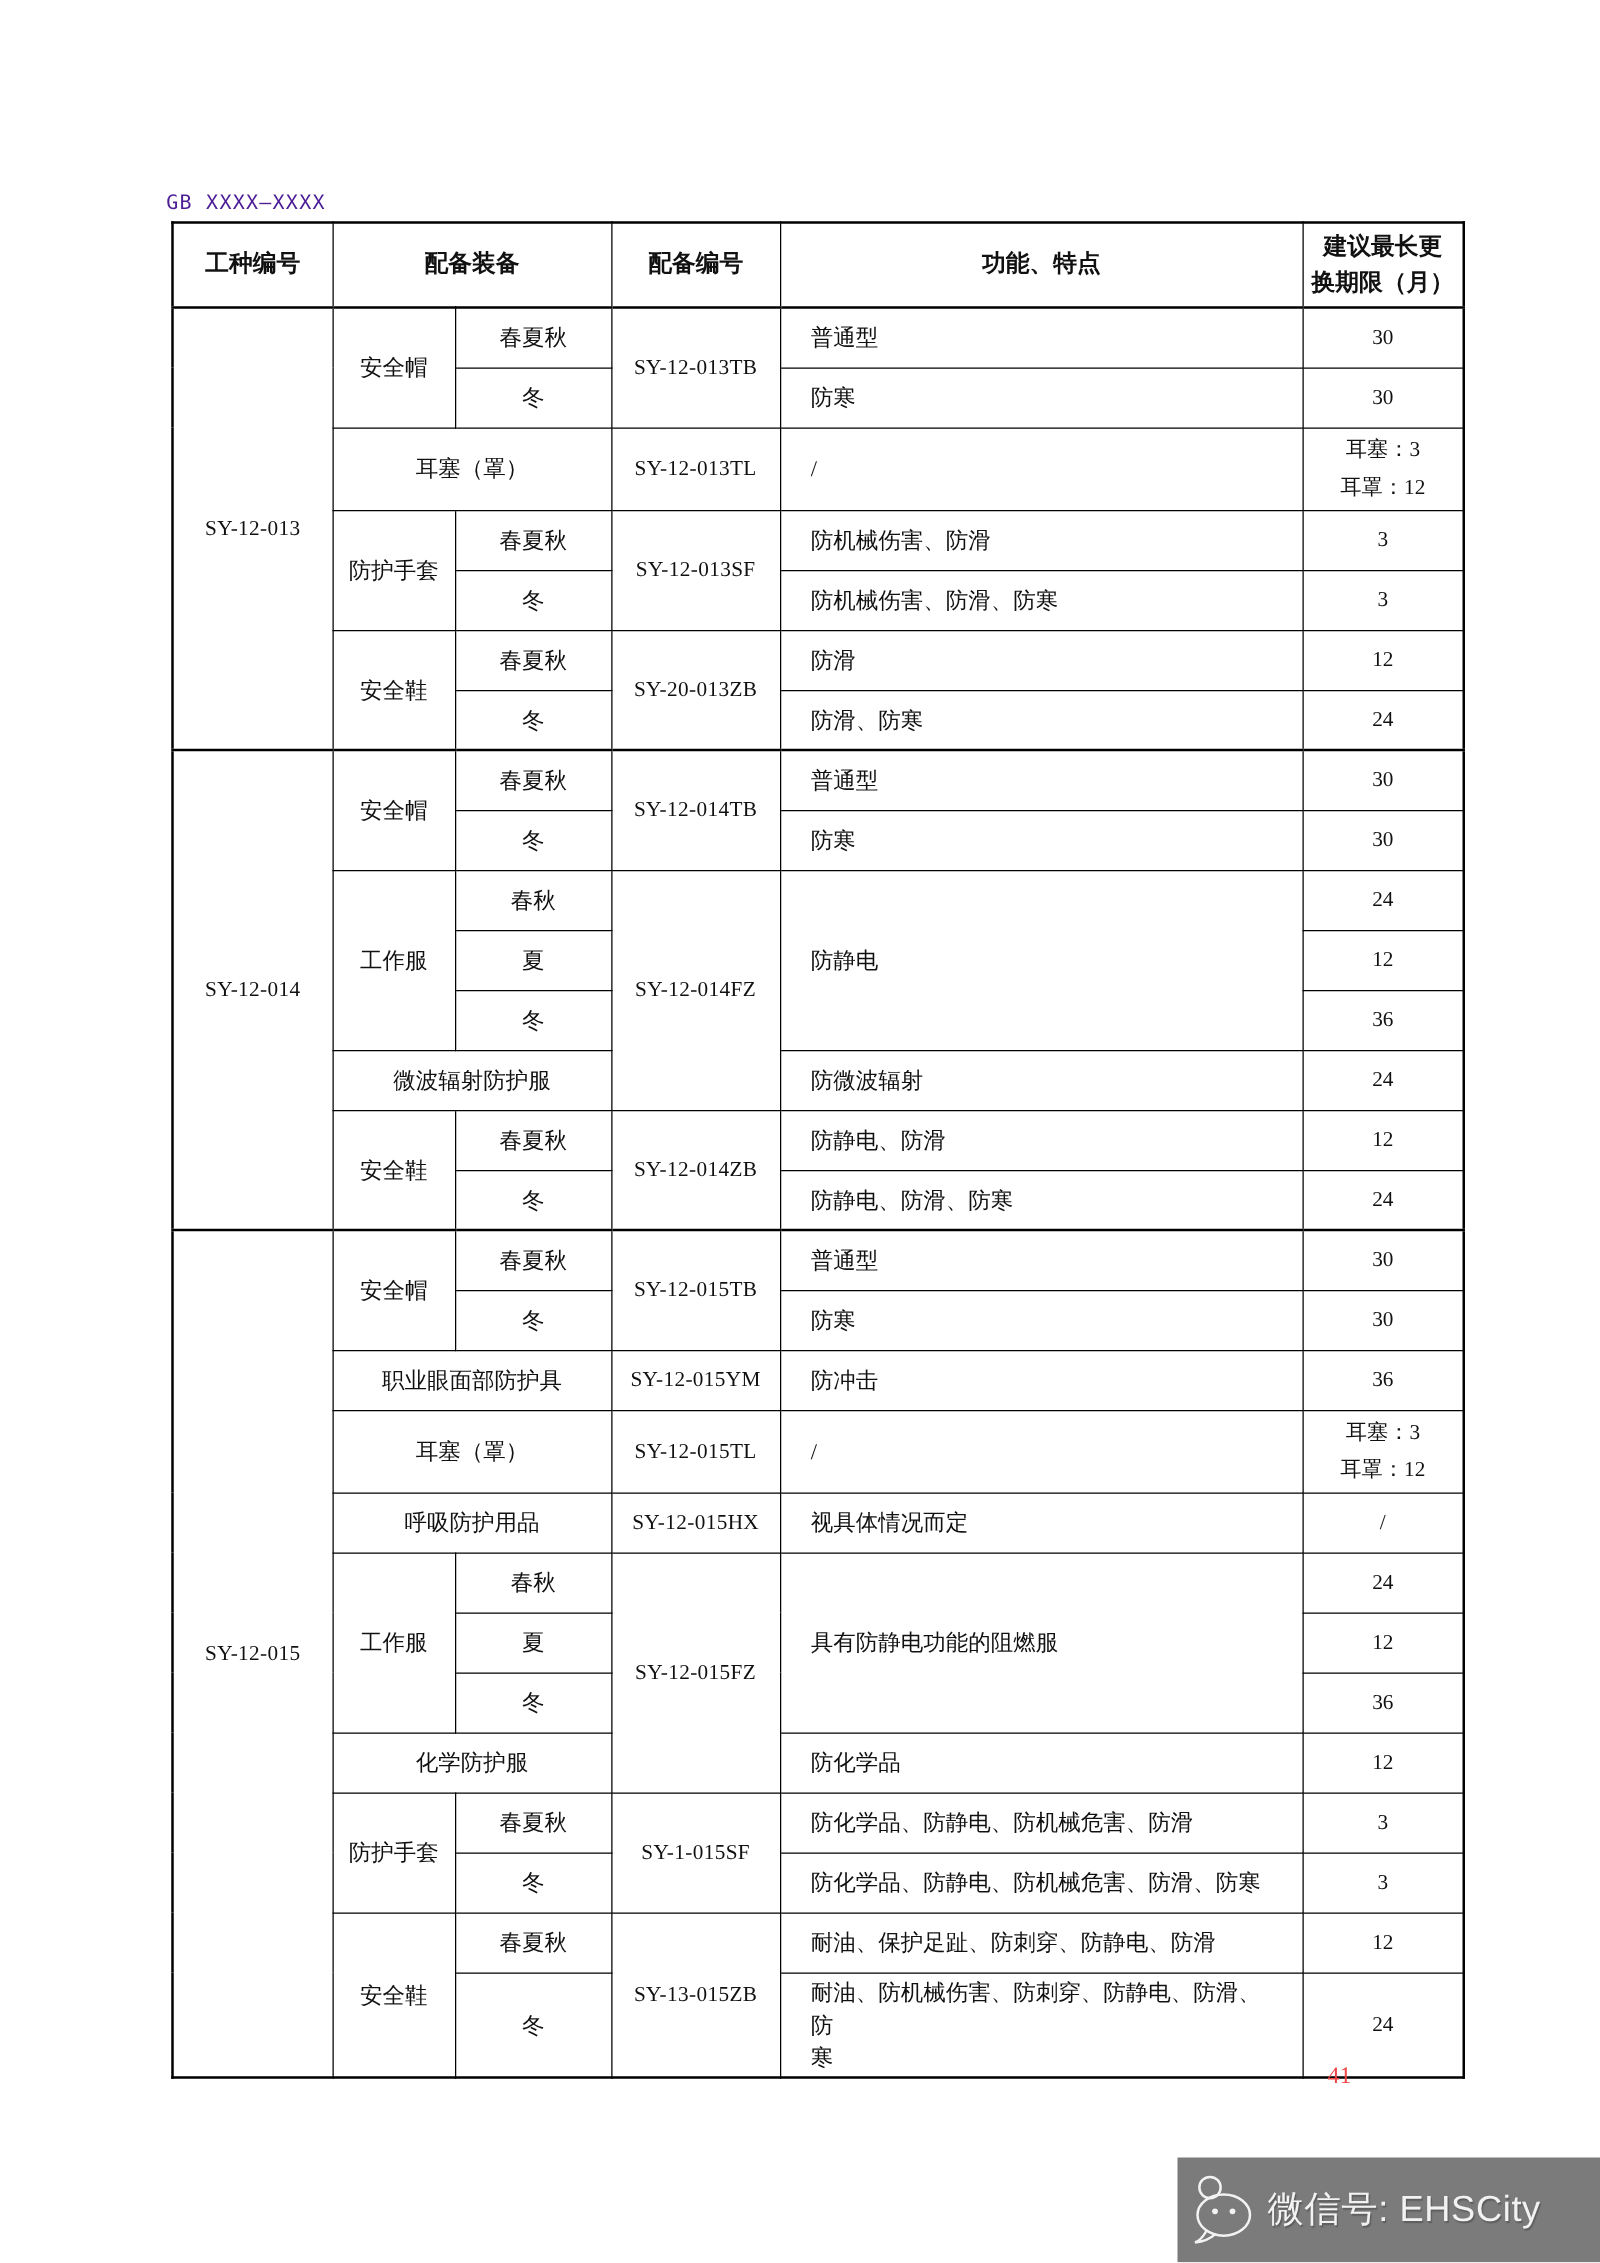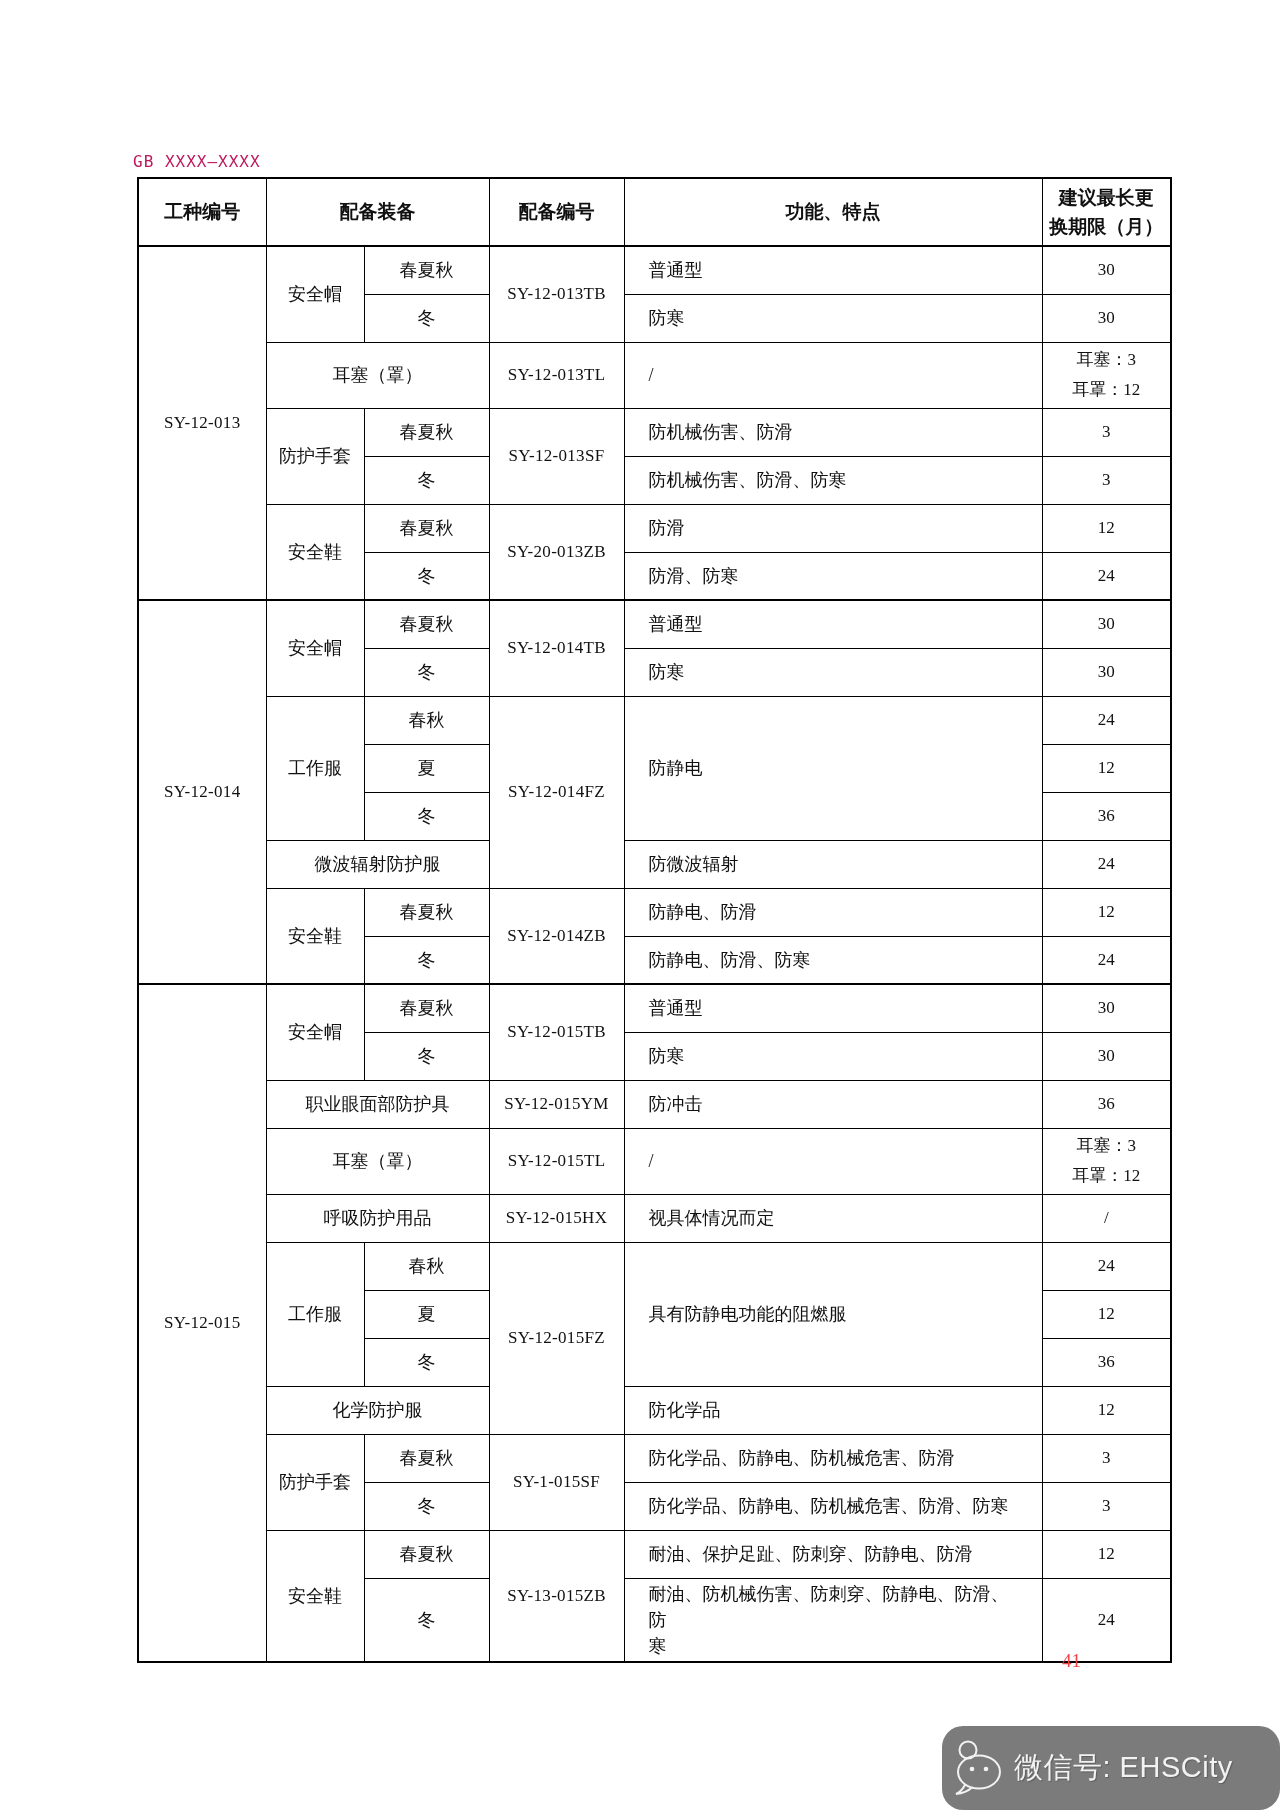--- a/index.html
+++ b/index.html
@@ -1,19 +1,19 @@
 <!DOCTYPE html>
 <html><head>
 <meta charset="utf-8">
 <style>
   html,body{margin:0;padding:0;background:#ffffff;}
   .page{position:relative;width:1280px;height:1810px;background:#ffffff;overflow:hidden;
         font-family:"Liberation Serif","DejaVu Serif",serif;color:#111111;}
   .doc-code{position:absolute;left:133px;top:152px;font-size:16px;letter-spacing:1px;
-            font-family:"DejaVu Sans Mono","Liberation Mono",monospace;color:#be185d;}
+            font-family:"DejaVu Sans Mono","Liberation Mono",monospace;color:#4c1d95;}
   table.ppe{position:absolute;left:137px;top:177px;width:1033px;border-collapse:collapse;
             table-layout:fixed;border:2px solid #000;}
   th,td{border:1px solid #000;vertical-align:middle;text-align:center;
         white-space:pre-line;padding:2px 4px;box-sizing:border-box;color:#111;}
   thead tr{height:68px;}
   thead th{font-family:"Liberation Sans","DejaVu Sans",sans-serif;font-weight:bold;
            font-size:19px;border-bottom:2px solid #000;line-height:1.55;}
   tbody tr{height:48px;}
   tbody tr.tall{height:62px;font-family:Liberation Serif, serif;}
   tbody tr.sec td{border-top:2px solid #000;}
@@ -220,21 +220,21 @@
           <td class="k-season">冬</td>
           <td class="k-feat">耐油、防机械伤害、防刺穿、防静电、防滑、防
 寒</td>
           <td class="k-num">24</td>
         </tr>
       </tbody>
   </table>
 
   <div class="page-number">41</div>
 
-  <div class="wechat-badge" style="background: rgb(123, 123, 123); color: rgb(242, 242, 242); border-radius: 21px;">
+  <div class="wechat-badge" style="background: rgb(123, 123, 123); color: rgb(242, 242, 242);">
     <svg width="52" height="56" viewBox="0 0 52 56">
       <circle cx="16" cy="10" r="8.5" fill="none" stroke="#f2f2f2" stroke-width="2"></circle>
       <ellipse cx="27" cy="32" rx="21" ry="16.5" fill="none" stroke="#f2f2f2" stroke-width="2"></ellipse>
       <path d="M13 45 Q9 52 4 54 Q14 53 20 47.5" fill="none" stroke="#f2f2f2" stroke-width="2" stroke-linecap="round"></path>
       <circle cx="20" cy="29" r="2.3" fill="#f2f2f2"></circle>
       <circle cx="34" cy="29" r="2.3" fill="#f2f2f2"></circle>
     </svg>
     <span>微信号: EHSCity</span>
   </div>
 

